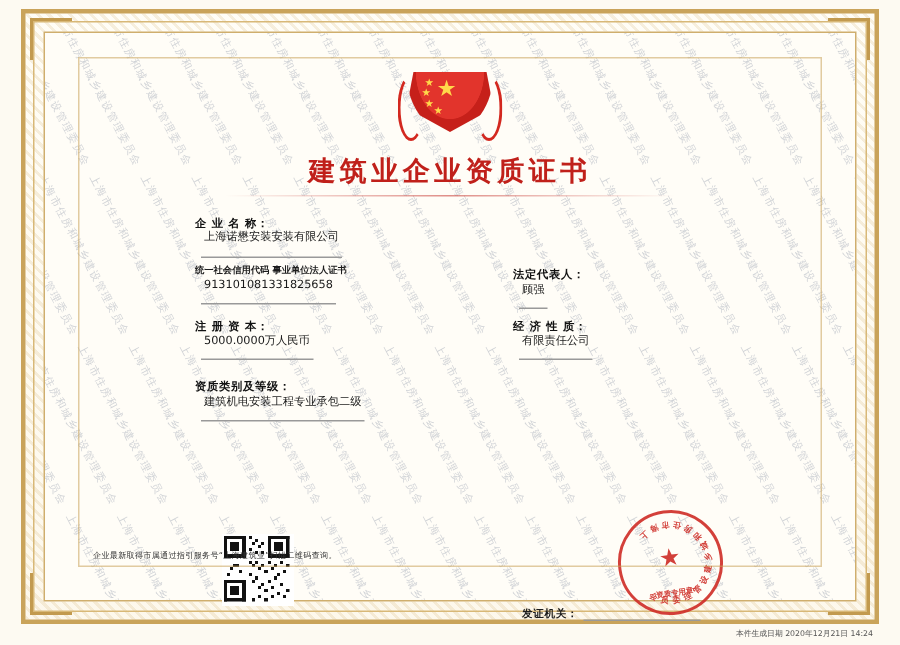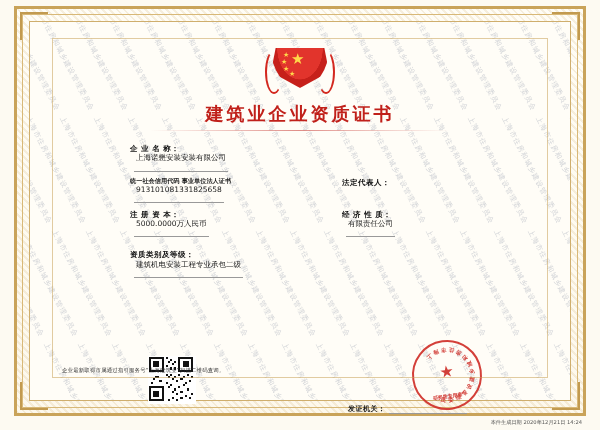--- a/index.html
+++ b/index.html
@@ -329,20 +329,21 @@
 
 
         <div class="row">
           <div class="cell left">
             <span class="label-2line">统一社会信用代码
 事业单位法人证书</span>
             <span class="value">913101081331825658</span>
           </div>
           <div class="cell right">
             <span class="label">法定代表人：</span>
+            <span class="value">顾强</span>
           </div>
         </div>
 
         <div class="row">
           <div class="cell left">
             <span class="label">注 册 资 本：</span>
             <span class="value">5000.0000万人民币</span>
           </div>
           <div class="cell right">
             <span class="label">经 济 性 质：</span>

